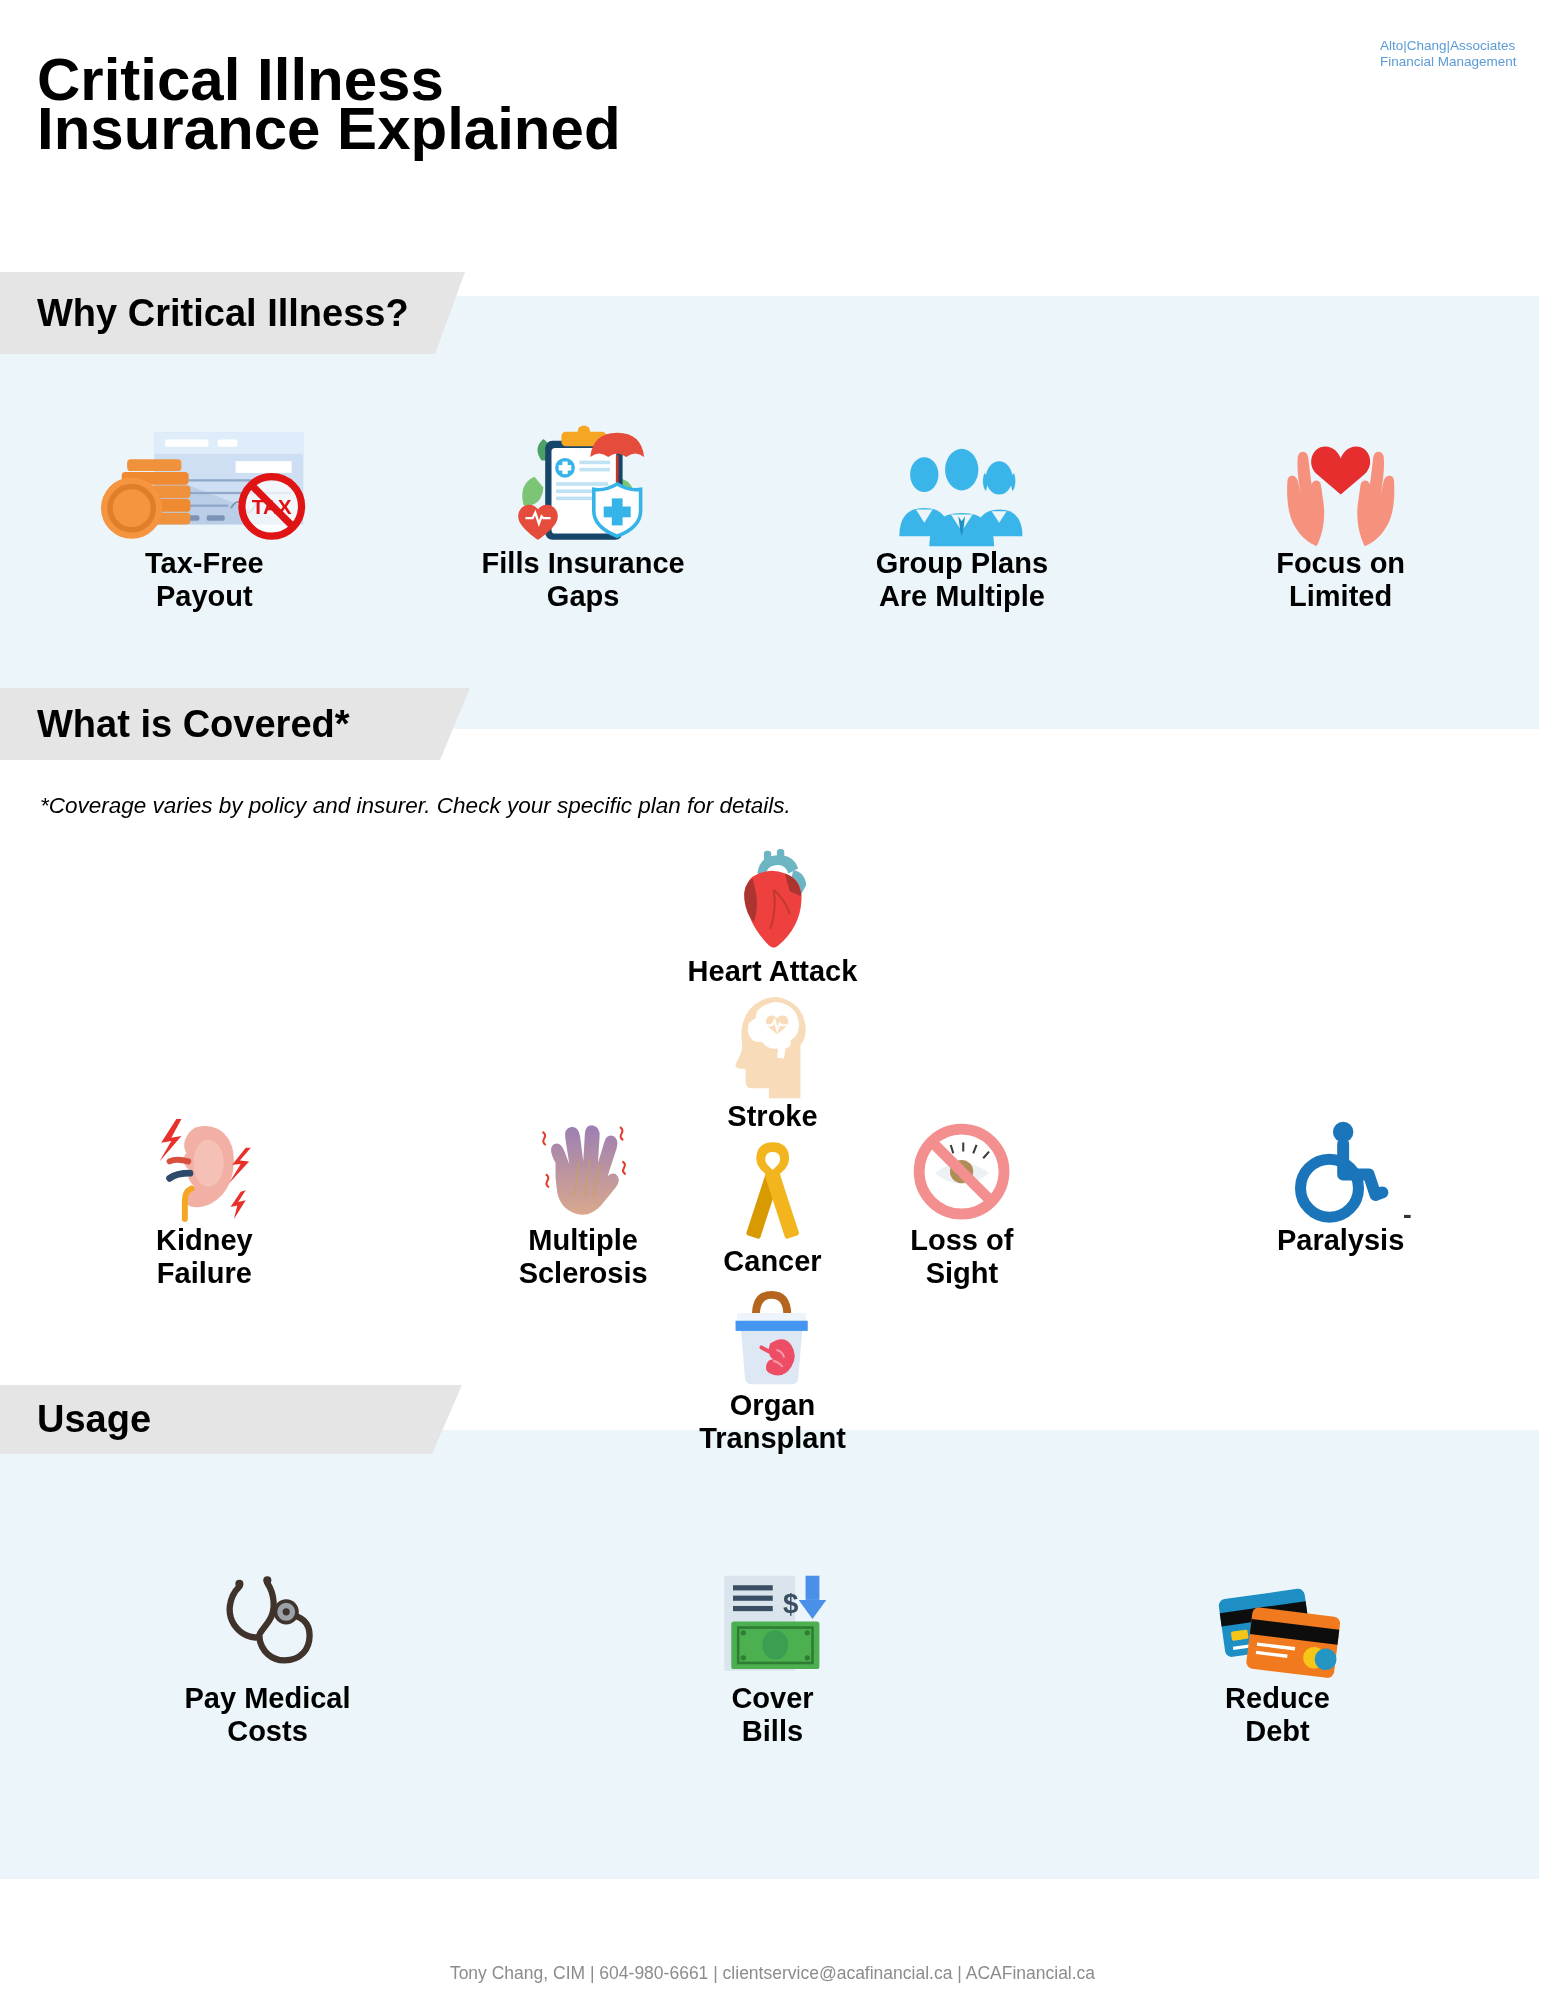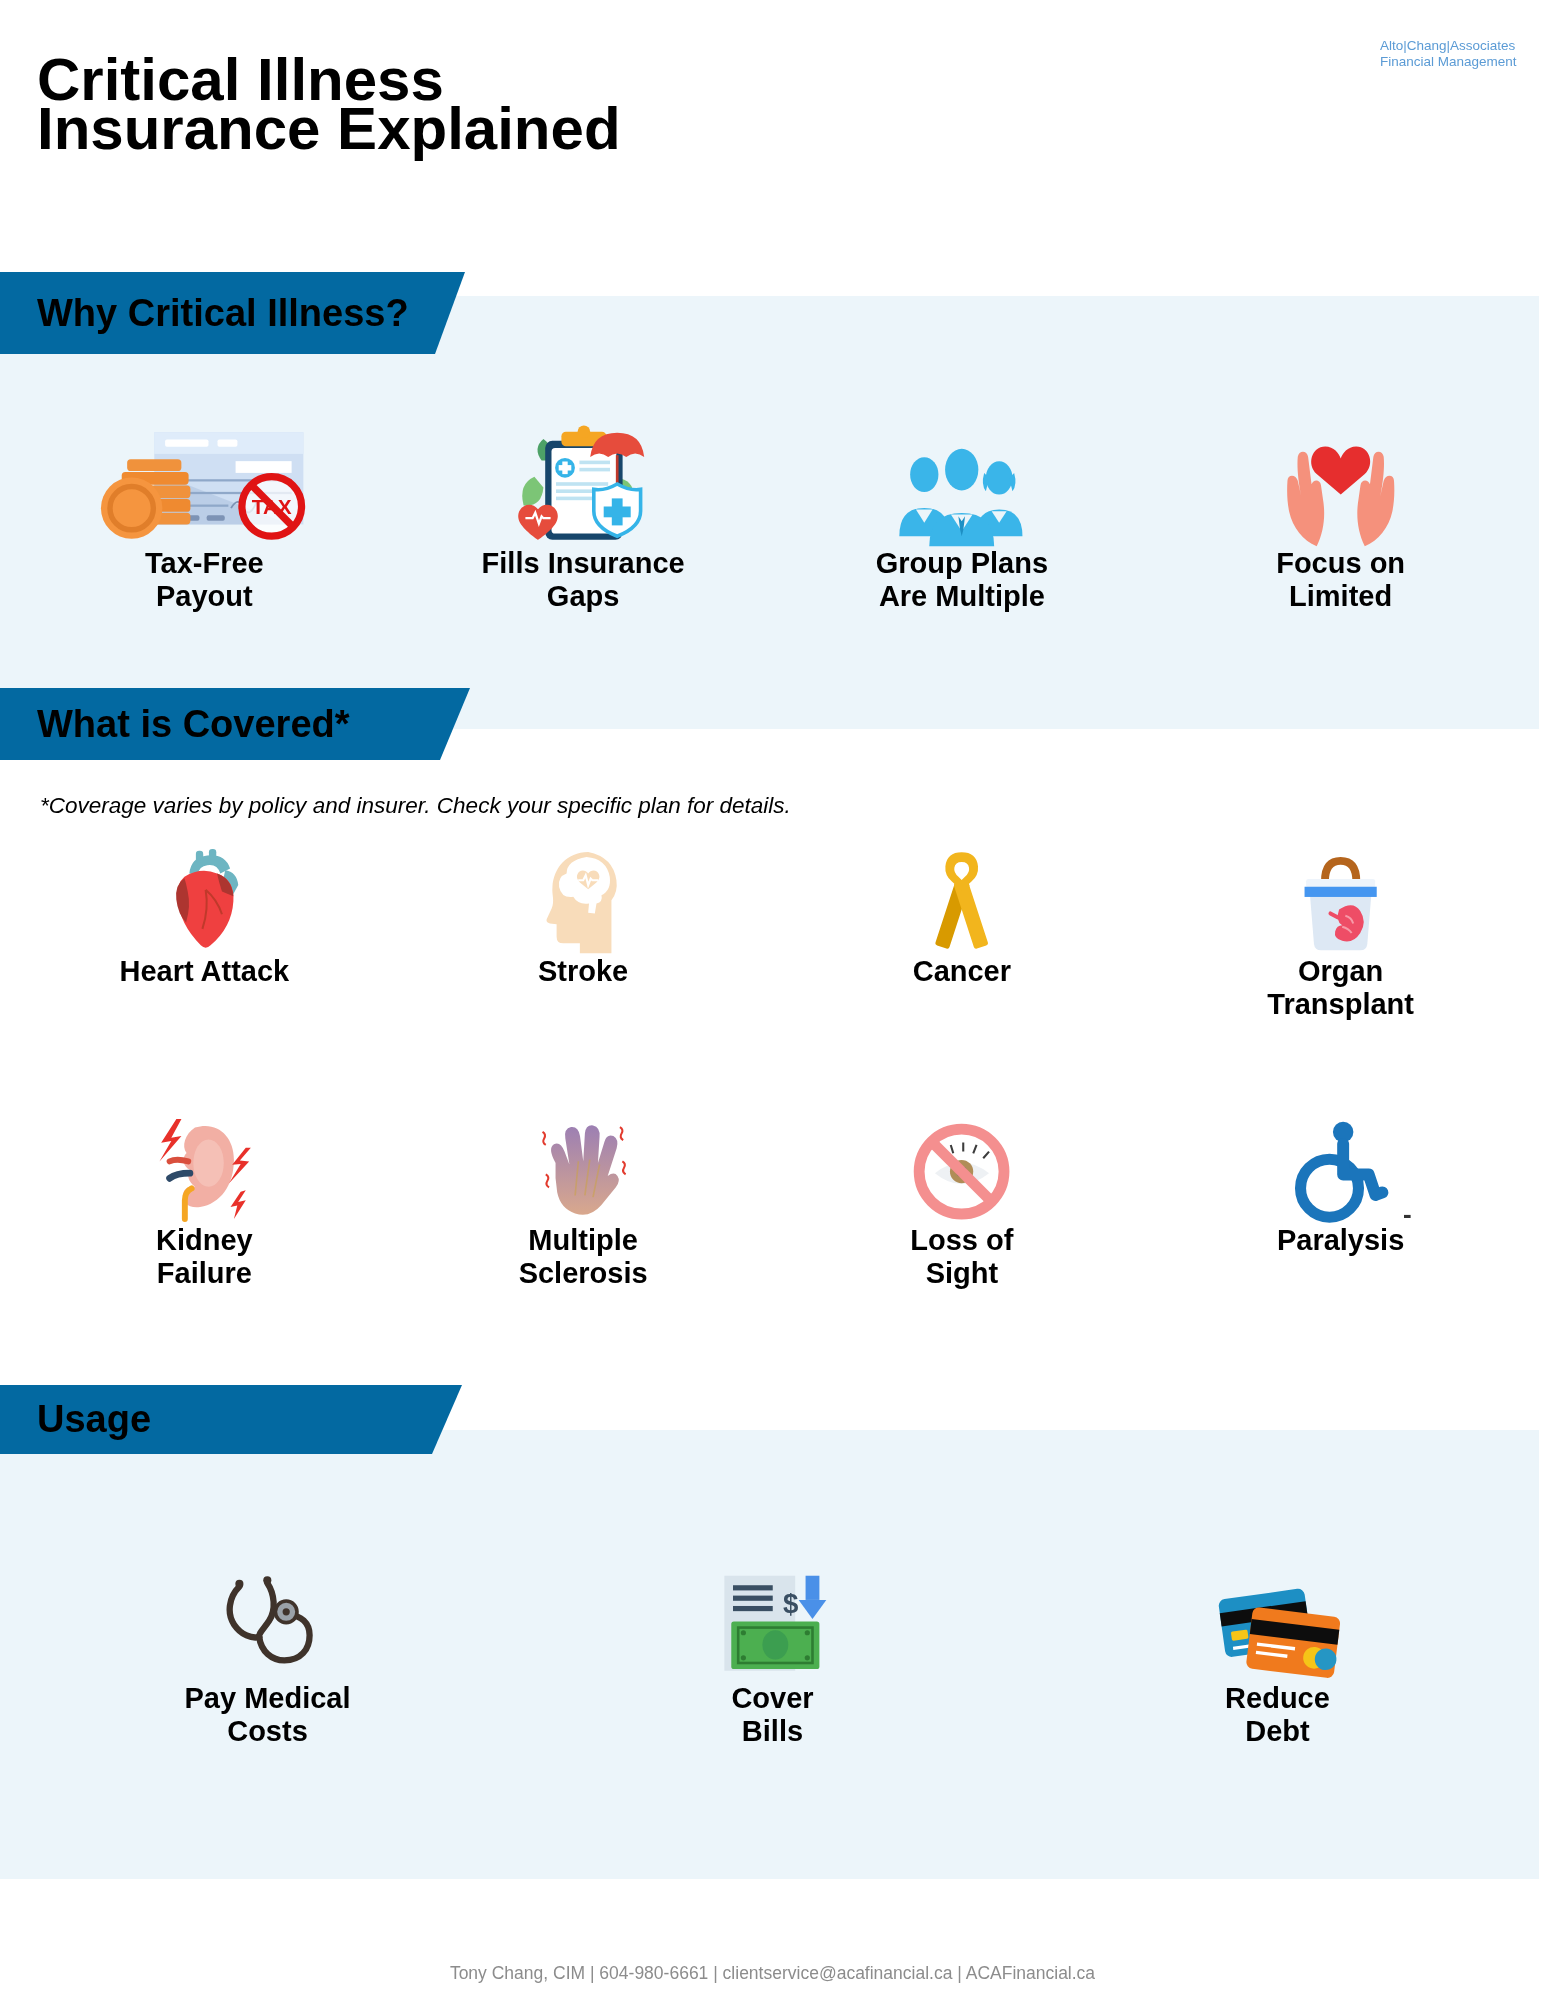--- a/index.html
+++ b/index.html
@@ -6,32 +6,32 @@
   #page{position:relative;width:1545px;height:2000px;background:#ffffff;overflow:hidden;
         font-family:"Liberation Sans",sans-serif;color:#000;}
 
   .title{position:absolute;left:37px;top:55px;font-size:60px;font-weight:bold;line-height:49px;}
   .logo{position:absolute;left:1380px;top:38px;font-size:13.5px;line-height:16px;color:#5b9bd5;}
 
   .band{position:absolute;left:0;width:1539px;background:#ecf5fa;z-index:0;}
   #band-why{top:296px;height:433px;}
   #band-usage{top:1430px;height:449px;}
 
-  .banner{position:absolute;left:0;background:#0369a1;z-index:2;display:flex;align-items:center;
+  .banner{position:absolute;left:0;background:#e5e5e5;z-index:2;display:flex;align-items:center;
           box-sizing:border-box;padding-left:37px;font-size:38px;font-weight:bold;
           clip-path:polygon(0 0,100% 0,calc(100% - 30px) 100%,0 100%);}
   #banner-why{top:272px;width:465px;height:82px;}
   #banner-covered{top:688px;width:470px;height:72px;}
   #banner-usage{top:1385px;width:462px;height:69px;}
 
   .note{position:absolute;left:40px;top:793px;font-size:22.5px;font-style:italic;}
 
   .row{position:absolute;left:15px;right:15px;display:flex;z-index:3;}
   #why-row{top:415px;}
-  #cov-row1{top:843px;}
+  #cov-row1{top:843px;flex-direction:column;}
   #cov-row2{top:1112px;}
   #usage-row{top:1568px;}
   .cell{flex:1;display:flex;flex-direction:column;align-items:center;}
   .icon-box{display:flex;align-items:flex-end;justify-content:center;position:relative;}
   #why-row .icon-box{height:132px;}
   #cov-row1 .icon-box{height:112px;}
   #cov-row2 .icon-box{height:112px;}
   #usage-row .icon-box{height:114px;}
   .label{font-size:29px;font-weight:bold;line-height:1.13;text-align:center;white-space:pre-line;}
 

